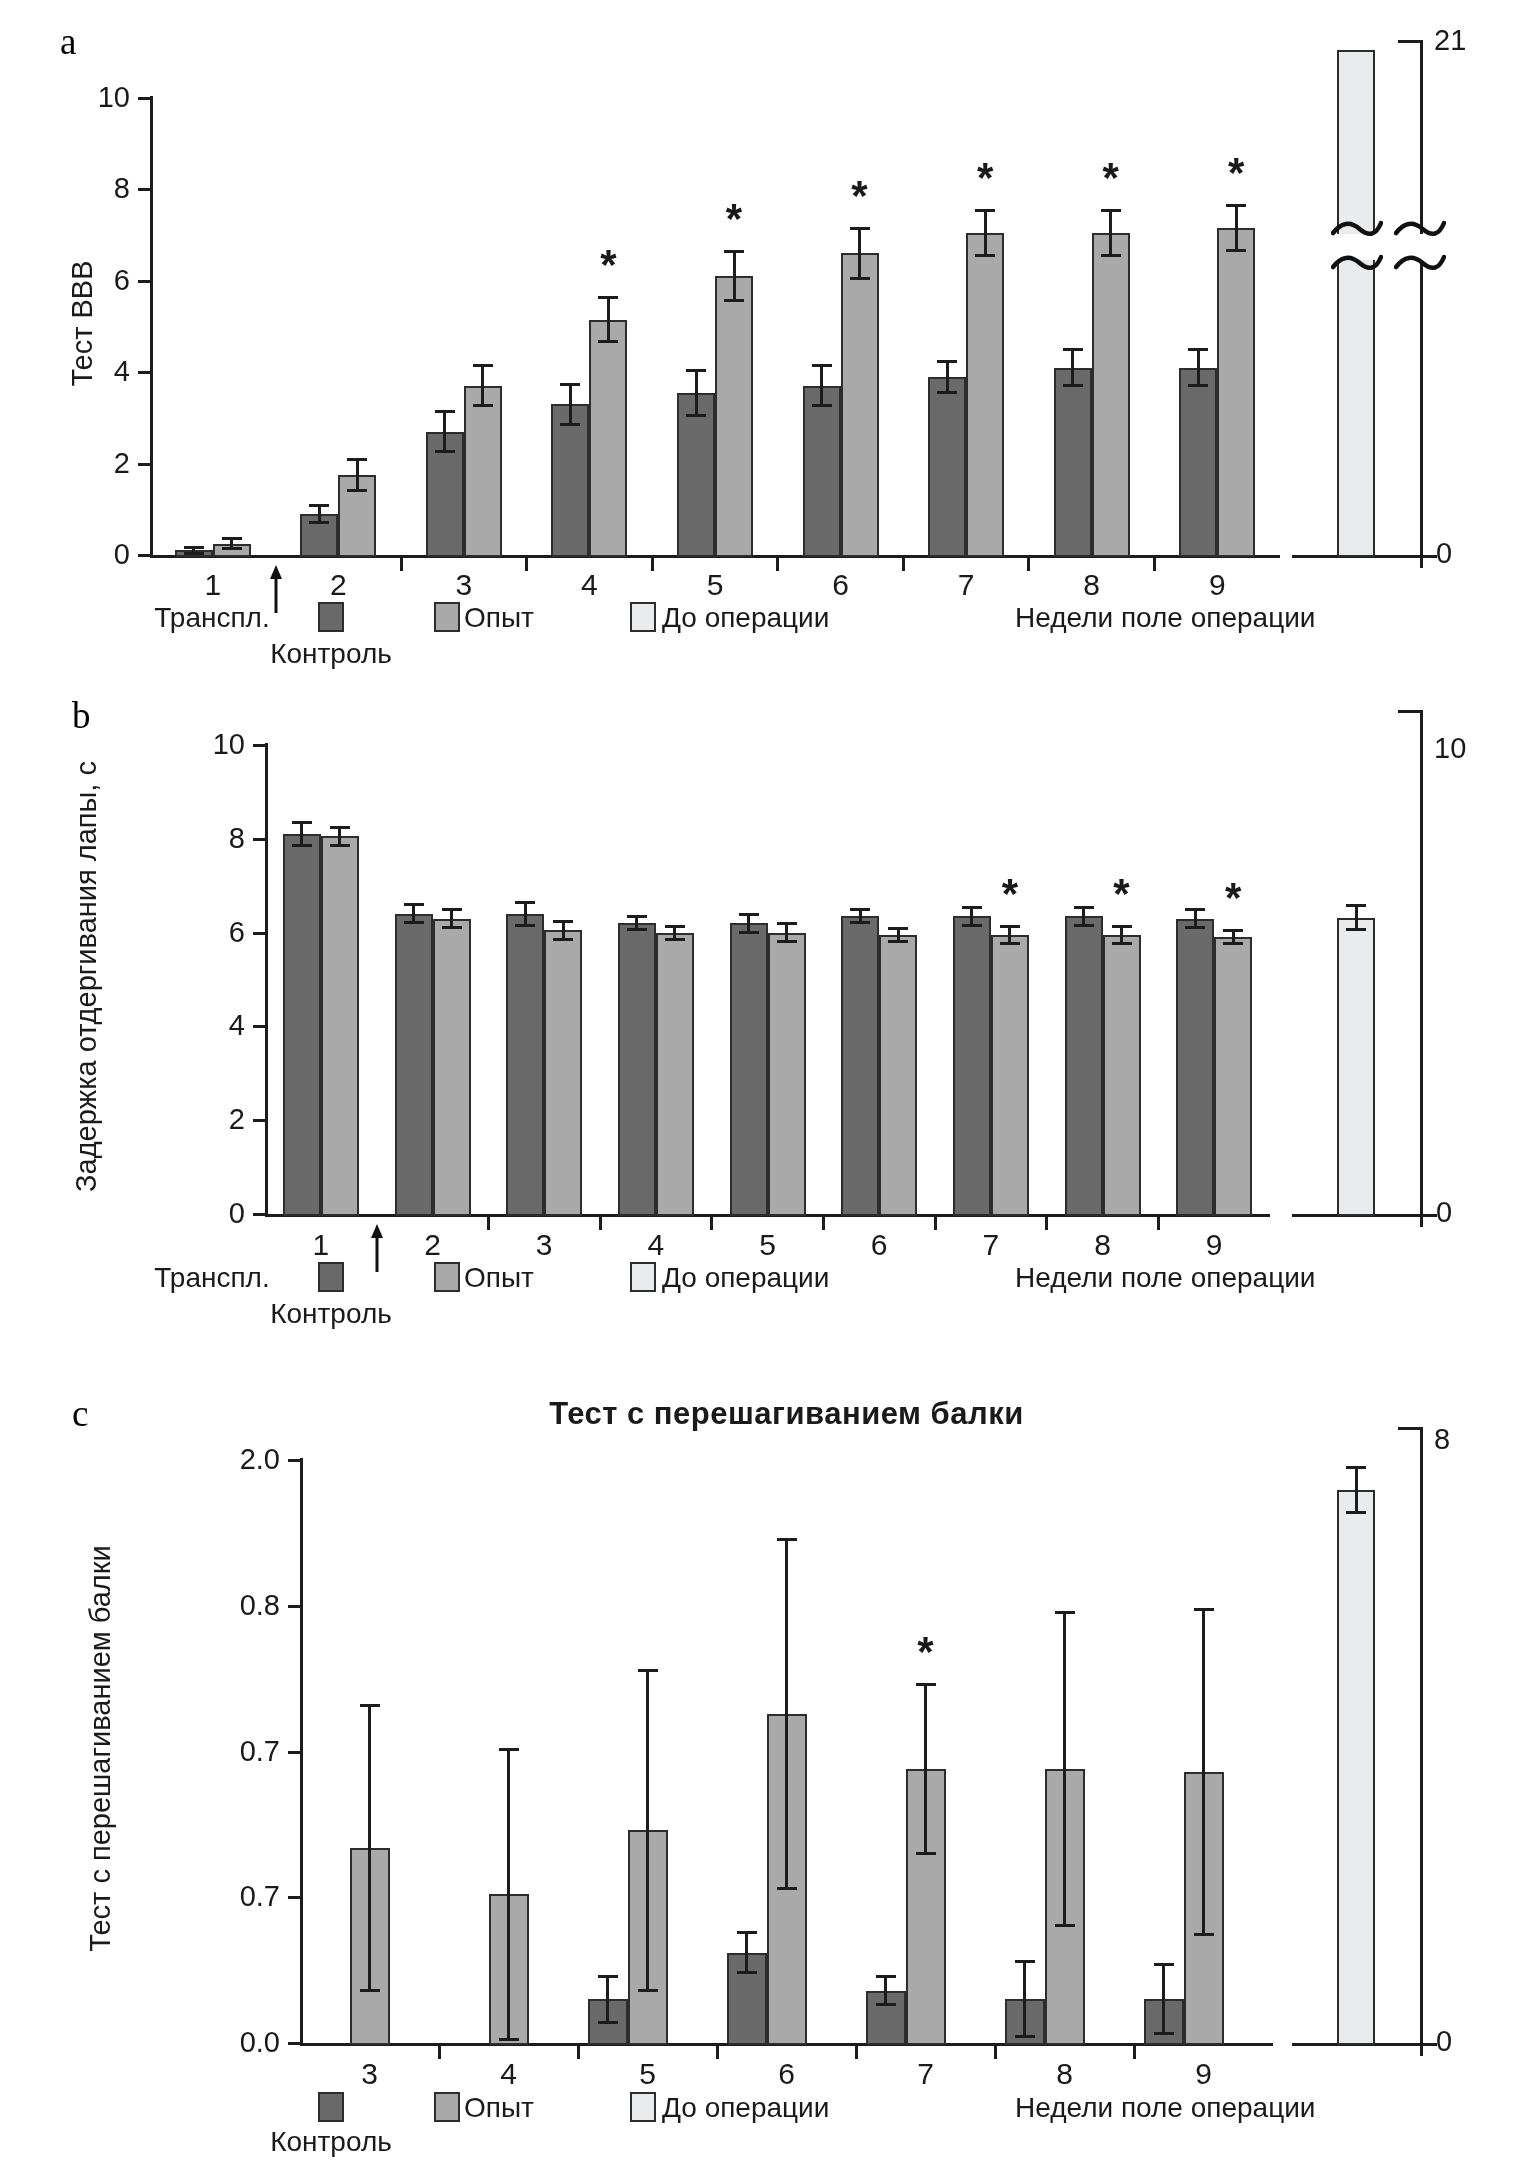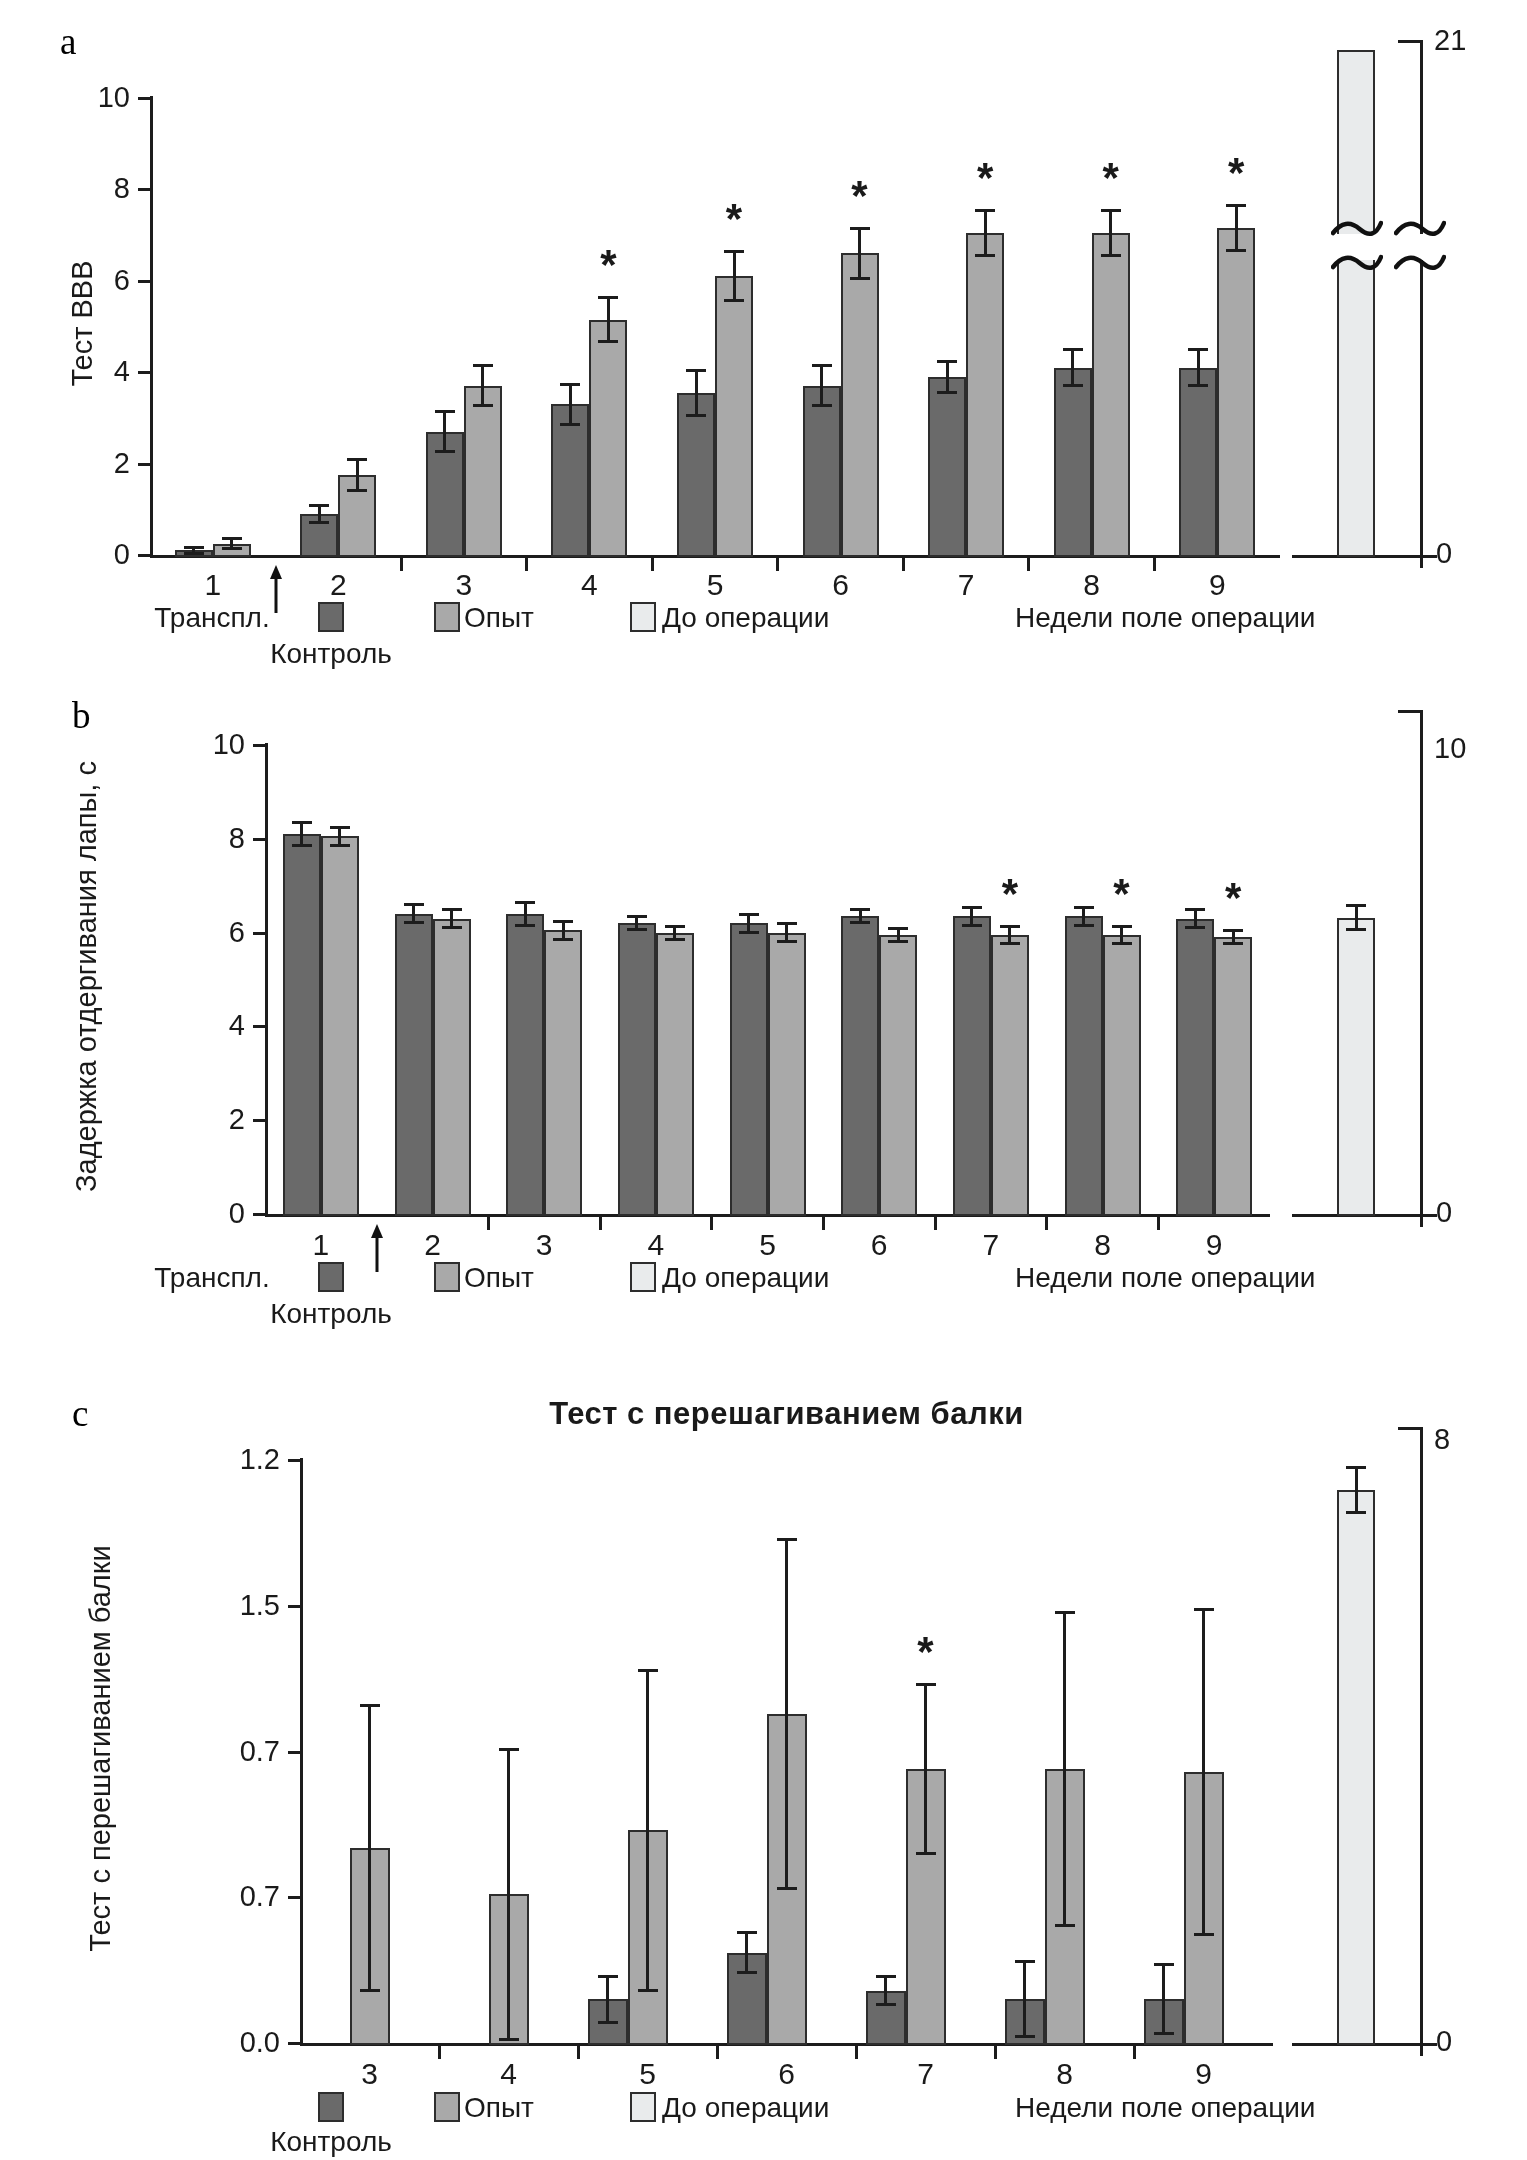--- a/index.html
+++ b/index.html
@@ -298,23 +298,23 @@
     <div class="abs ylab" style="left: -200px; top: 1731.5px; width: 600px; transform: rotate(-90deg);">Тест с перешагиванием балки</div>
     <div class="abs axis-line" style="left: 300px; top: 1458px; width: 3px; height: 585px;"></div>
     <div class="abs axis-line" style="left: 300px; top: 2043px; width: 973px; height: 3px;"></div>
     <div class="abs axis-line" style="left: 288px; top: 2042px; width: 12px; height: 3px;"></div>
     <div class="abs ytick-label" style="left: 208px; top: 2026px; width: 72px;">0.0</div>
     <div class="abs axis-line" style="left: 288px; top: 1896.25px; width: 12px; height: 3px;"></div>
     <div class="abs ytick-label" style="left: 208px; top: 1880.25px; width: 72px;">0.7</div>
     <div class="abs axis-line" style="left: 288px; top: 1750.5px; width: 12px; height: 3px;"></div>
     <div class="abs ytick-label" style="left: 208px; top: 1734.5px; width: 72px;">0.7</div>
     <div class="abs axis-line" style="left: 288px; top: 1604.75px; width: 12px; height: 3px;"></div>
-    <div class="abs ytick-label" style="left: 208px; top: 1588.75px; width: 72px;">1.5</div>
+    <div class="abs ytick-label" style="left: 208px; top: 1588.75px; width: 72px;">0.8</div>
     <div class="abs axis-line" style="left: 288px; top: 1459px; width: 12px; height: 3px;"></div>
-    <div class="abs ytick-label" style="left: 208px; top: 1443px; width: 72px;">1.2</div>
+    <div class="abs ytick-label" style="left: 208px; top: 1443px; width: 72px;">2.0</div>
     <div class="abs xtick-label" style="left: 329.5px; top: 2057px; width: 80px;">3</div>
     <div class="abs axis-line" style="left: 437.5px; top: 2046px; width: 3px; height: 13px;"></div>
     <div class="abs bar" style="left: 349.5px; top: 1847.69px; width: 40px; height: 197.305px; background: rgb(169, 169, 169);"></div>
     <div class="abs err-line" style="left: 368px; top: 1704.86px; width: 3px; height: 285.67px;"></div>
     <div class="abs err-cap" style="left: 359.5px; top: 1703.86px; width: 20px; height: 3px;"></div>
     <div class="abs err-cap" style="left: 359.5px; top: 1988.53px; width: 20px; height: 3px;"></div>
     <div class="abs xtick-label" style="left: 468.5px; top: 2057px; width: 80px;">4</div>
     <div class="abs axis-line" style="left: 576.5px; top: 2046px; width: 3px; height: 13px;"></div>
     <div class="abs bar" style="left: 488.5px; top: 1894.34px; width: 40px; height: 150.665px; background: rgb(169, 169, 169);"></div>
     <div class="abs err-line" style="left: 507px; top: 1748.59px; width: 3px; height: 291.5px;"></div>

